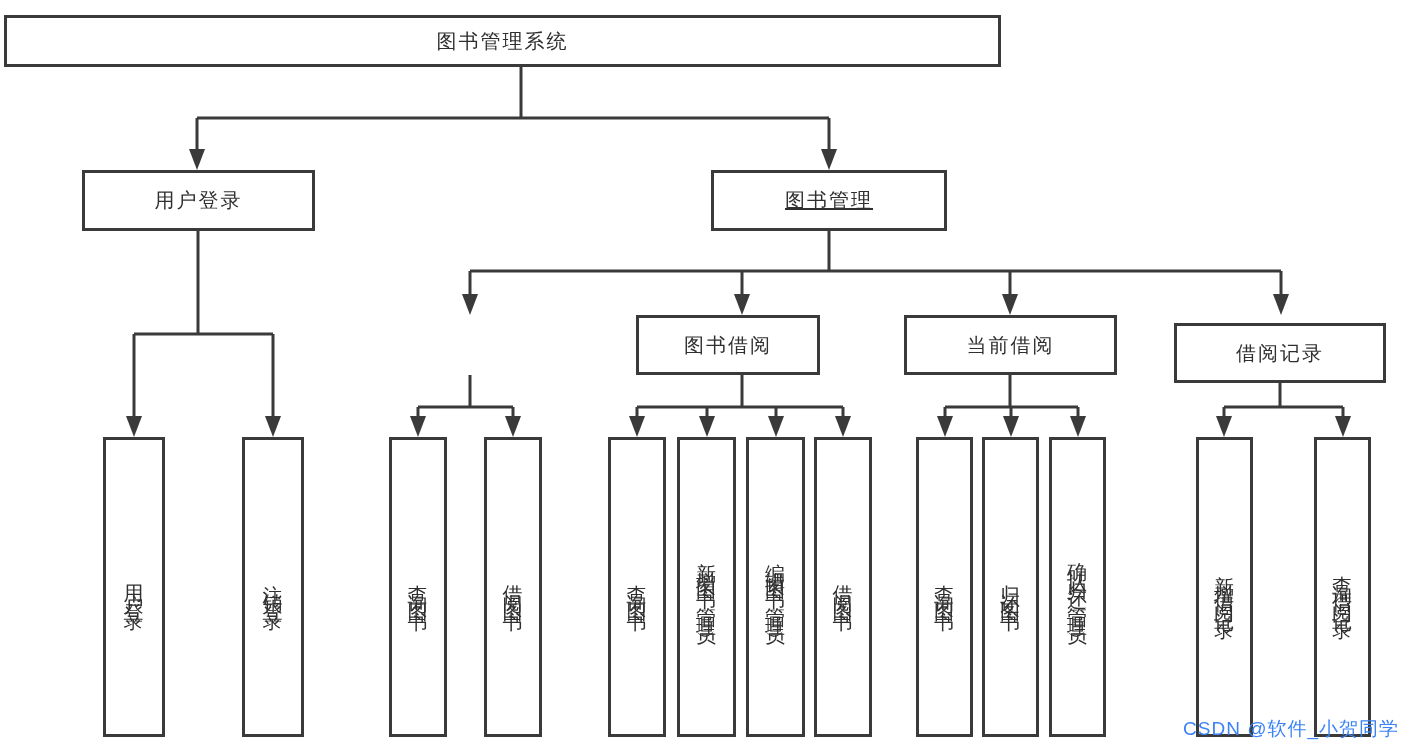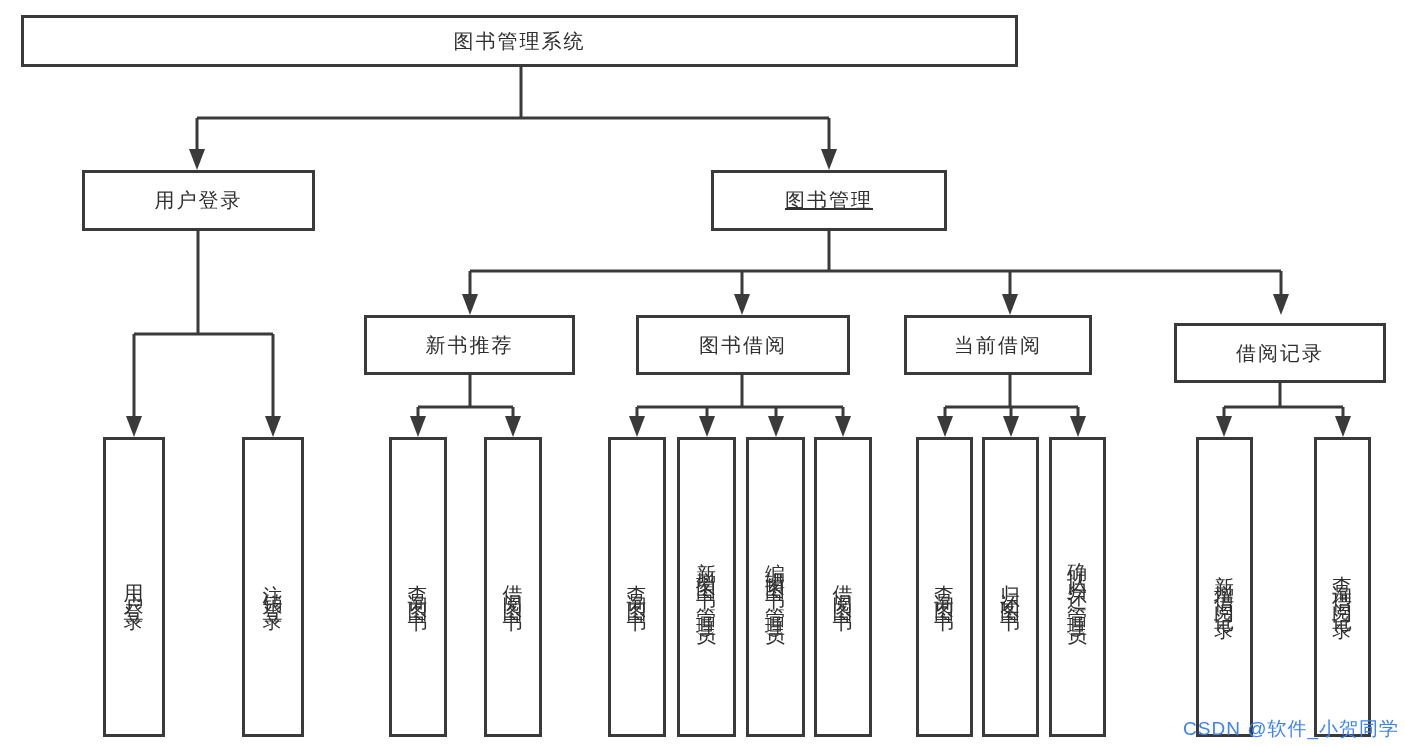--- a/index.html
+++ b/index.html
@@ -32,28 +32,28 @@
     z-index:1;
     white-space:nowrap;
   }
   .leaf{
     writing-mode:vertical-rl;
     letter-spacing:9px;
     line-height:1;
     white-space:normal;
   }
   
-  .n-root{left:21px;top:15px;width:997px;height:52px;}
+  .n-root{left:4px;top:15px;width:997px;height:52px;}
   
   .n-user{left:82px;top:170px;width:233px;height:61px;}
   .n-mgmt{left:711px;top:170px;width:236px;height:61px;text-decoration:underline;}
   
   .n-g0{left:364px;top:315px;width:211px;height:60px;}
-  .n-g1{left:636px;top:315px;width:214px;height:60px;}
-  .n-g2{left:904px;top:315px;width:188px;height:60px;}
+  .n-g1{left:636px;top:315px;width:184px;height:60px;}
+  .n-g2{left:904px;top:315px;width:213px;height:60px;}
   .n-g3{left:1174px;top:315px;width:212px;height:60px;margin-top:8px;}
   
   .lf{top:437px;height:300px;}
   .n-u0{left:103px;width:62px;}
   .n-u1{left:242px;width:62px;}
   .n-a0{left:389px;width:58px;}
   .n-a1{left:484px;width:58px;}
   .n-b0{left:608px;width:58px;}
   .n-b1{left:677px;width:59px;}
   .n-b2{left:746px;width:59px;}
@@ -116,21 +116,20 @@
       <polygon points="1216,416 1232,416 1224,437"></polygon>
       <polygon points="1335,416 1351,416 1343,437"></polygon>
     </g>
   </svg>
 
   <div class="node n-root">图书管理系统</div>
 
   <div class="node n-user">用户登录</div>
   <div class="node n-mgmt">图书管理</div>
 
-  <div class="node n-g0">新书推荐</div>
   <div class="node n-g1">图书借阅</div>
   <div class="node n-g2">当前借阅</div>
   <div class="node n-g3">借阅记录</div>
 
   <div class="node leaf lf n-u0">用户登录</div>
   <div class="node leaf lf n-u1">注销登录</div>
 
   <div class="node leaf lf n-a0">查询图书</div>
   <div class="node leaf lf n-a1">借阅图书</div>
 

